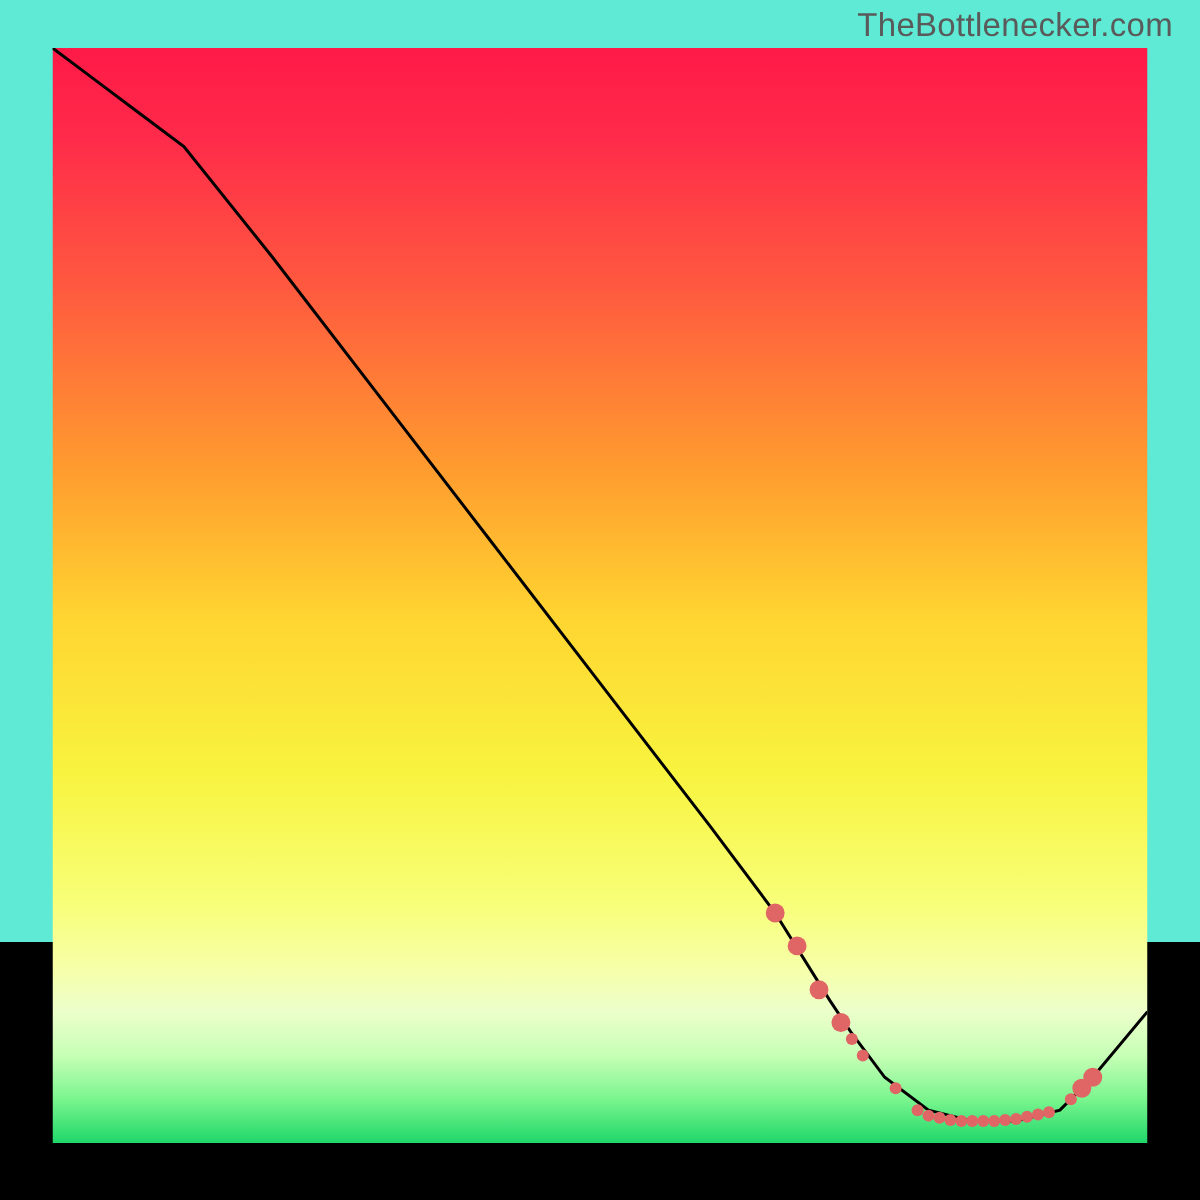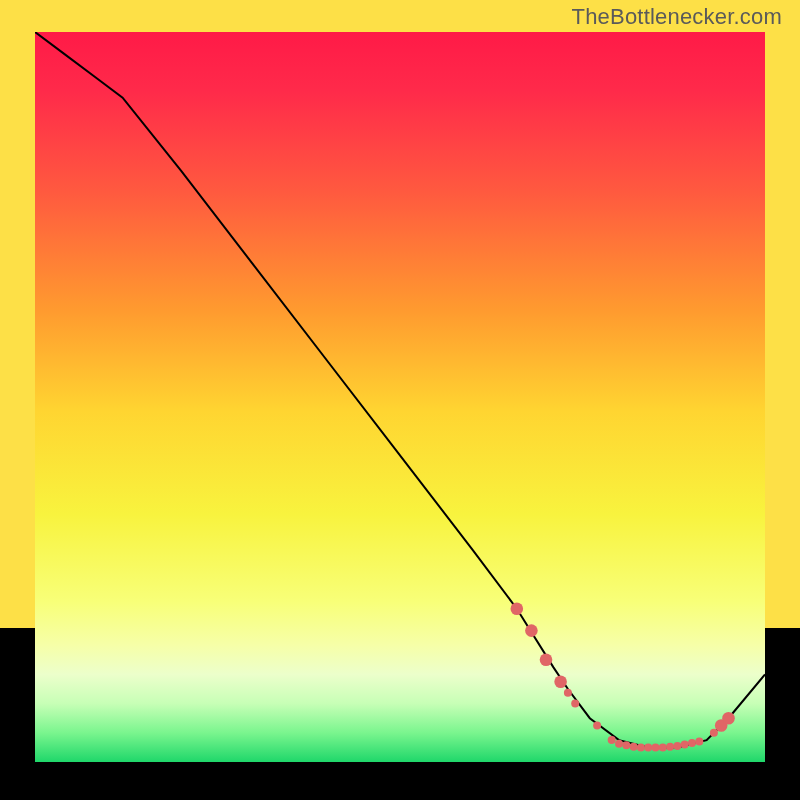--- a/index.html
+++ b/index.html
@@ -8,21 +8,21 @@
     width: 800px;
     height: 800px;
     background: #000;
     overflow: hidden;
     font-family: Arial, Helvetica, sans-serif;
   }
   .outer {
     position: relative;
     width: 800px;
     height: 628px;
-    background: #fde047;
+    background: #5eead4;
     text-align: center;
   }
   .watermark {
     position: absolute;
     top: 4px;
     right: 18px;
     color: #5a5a5a;
     font-size: 22px;
     letter-spacing: 0.2px;
     font-weight: 500;

